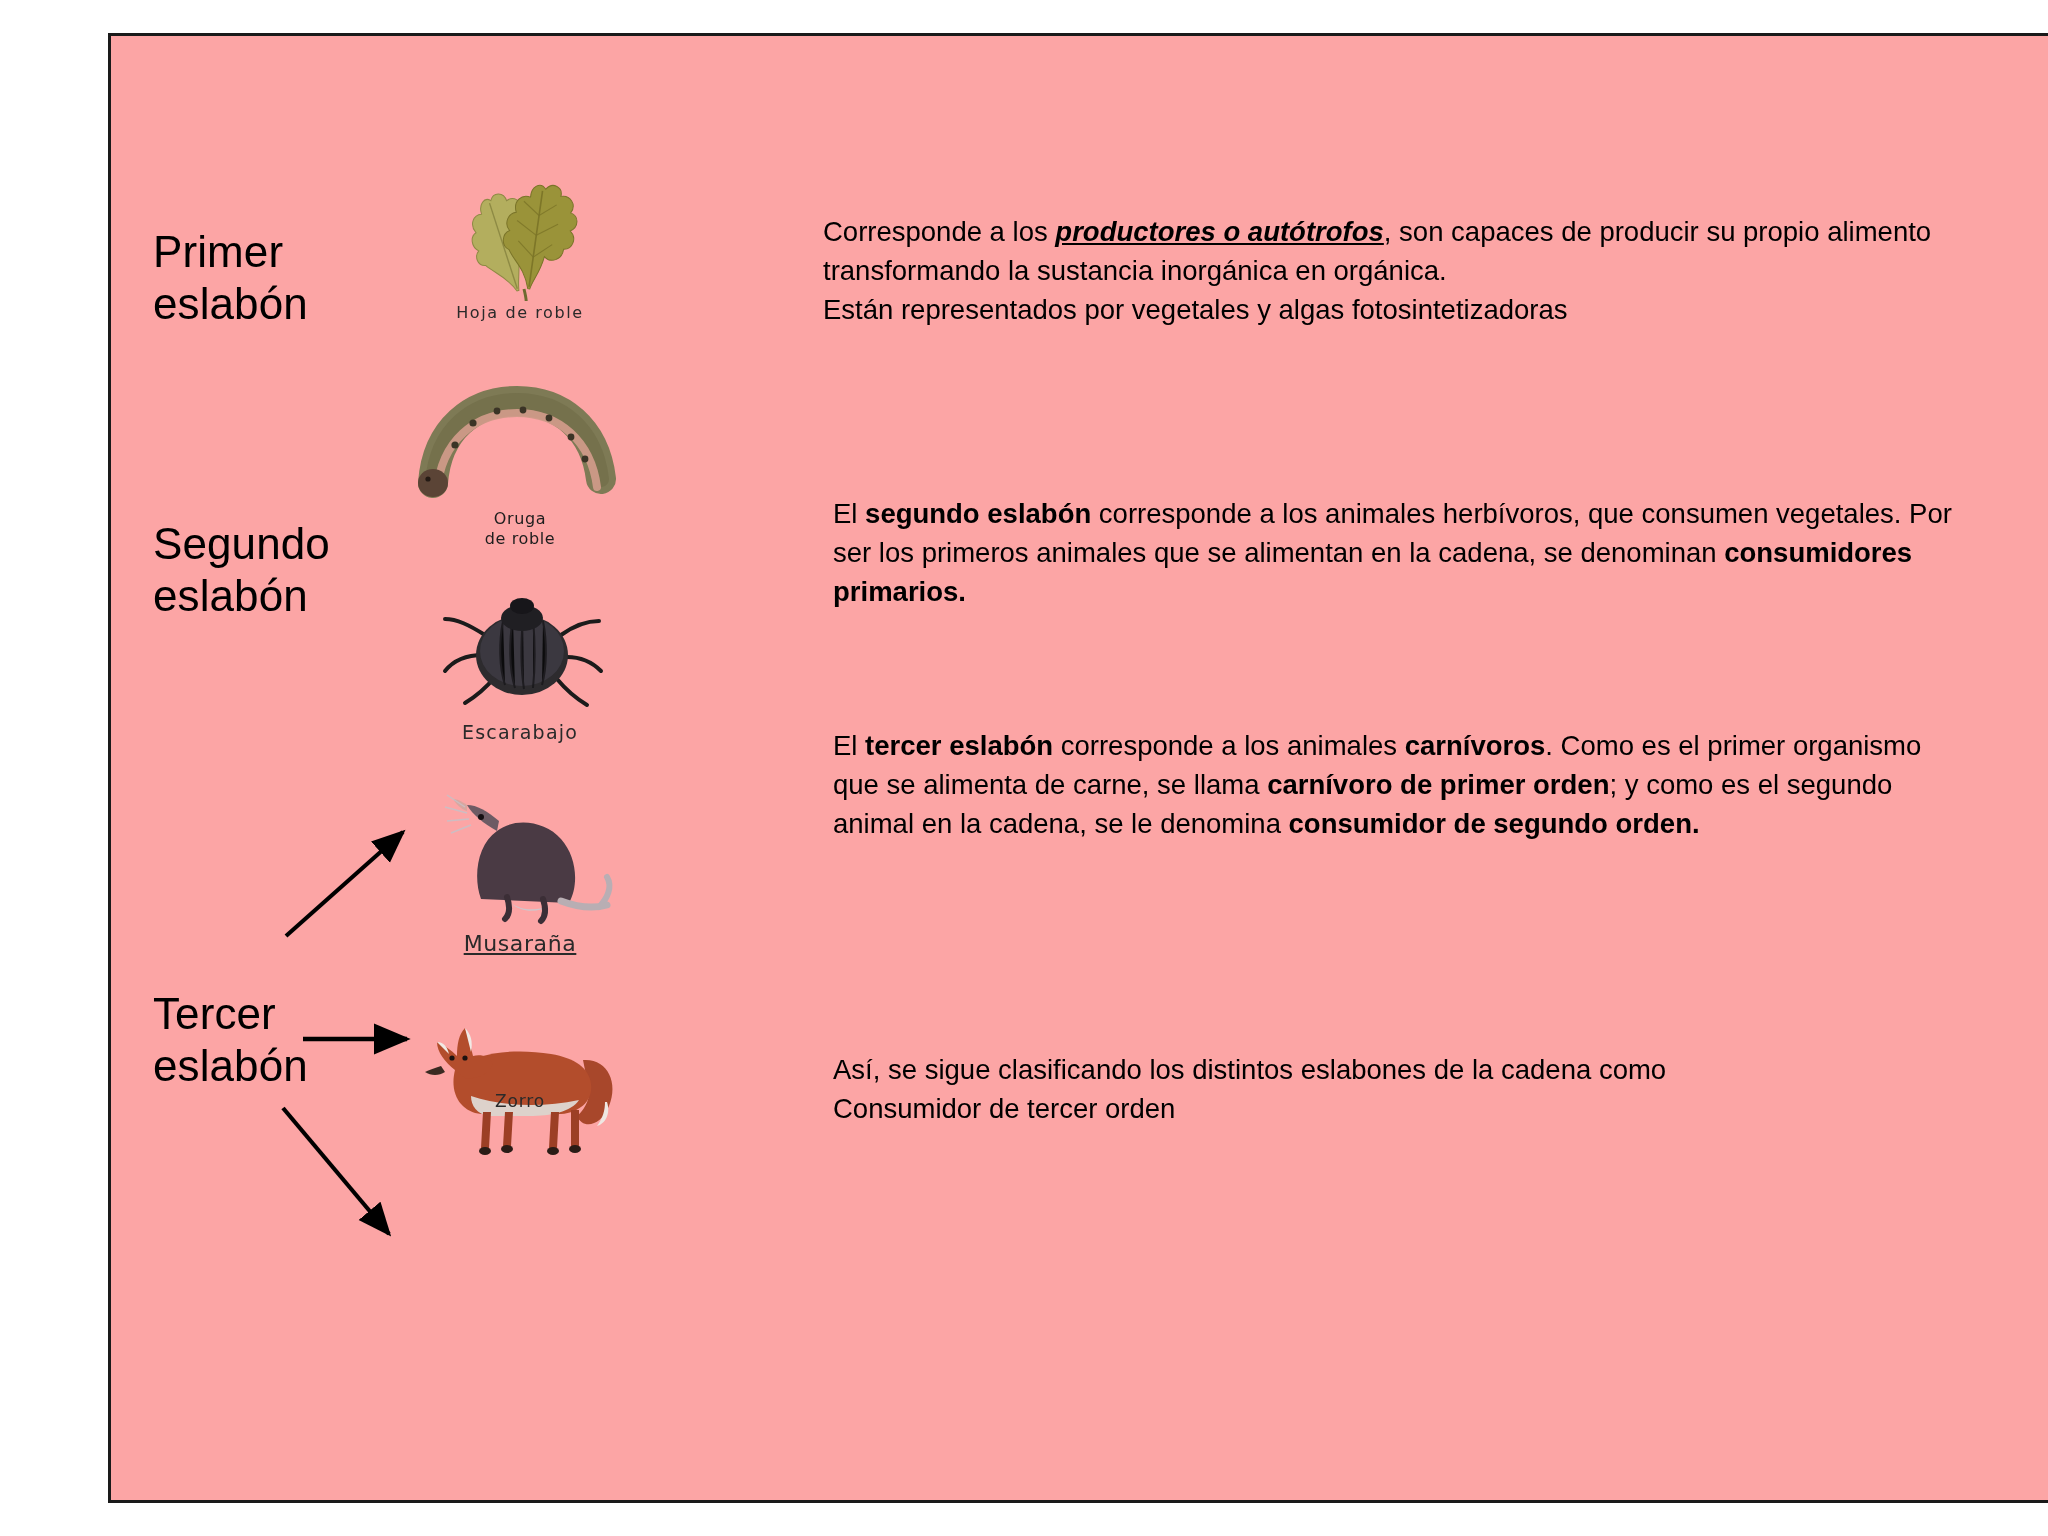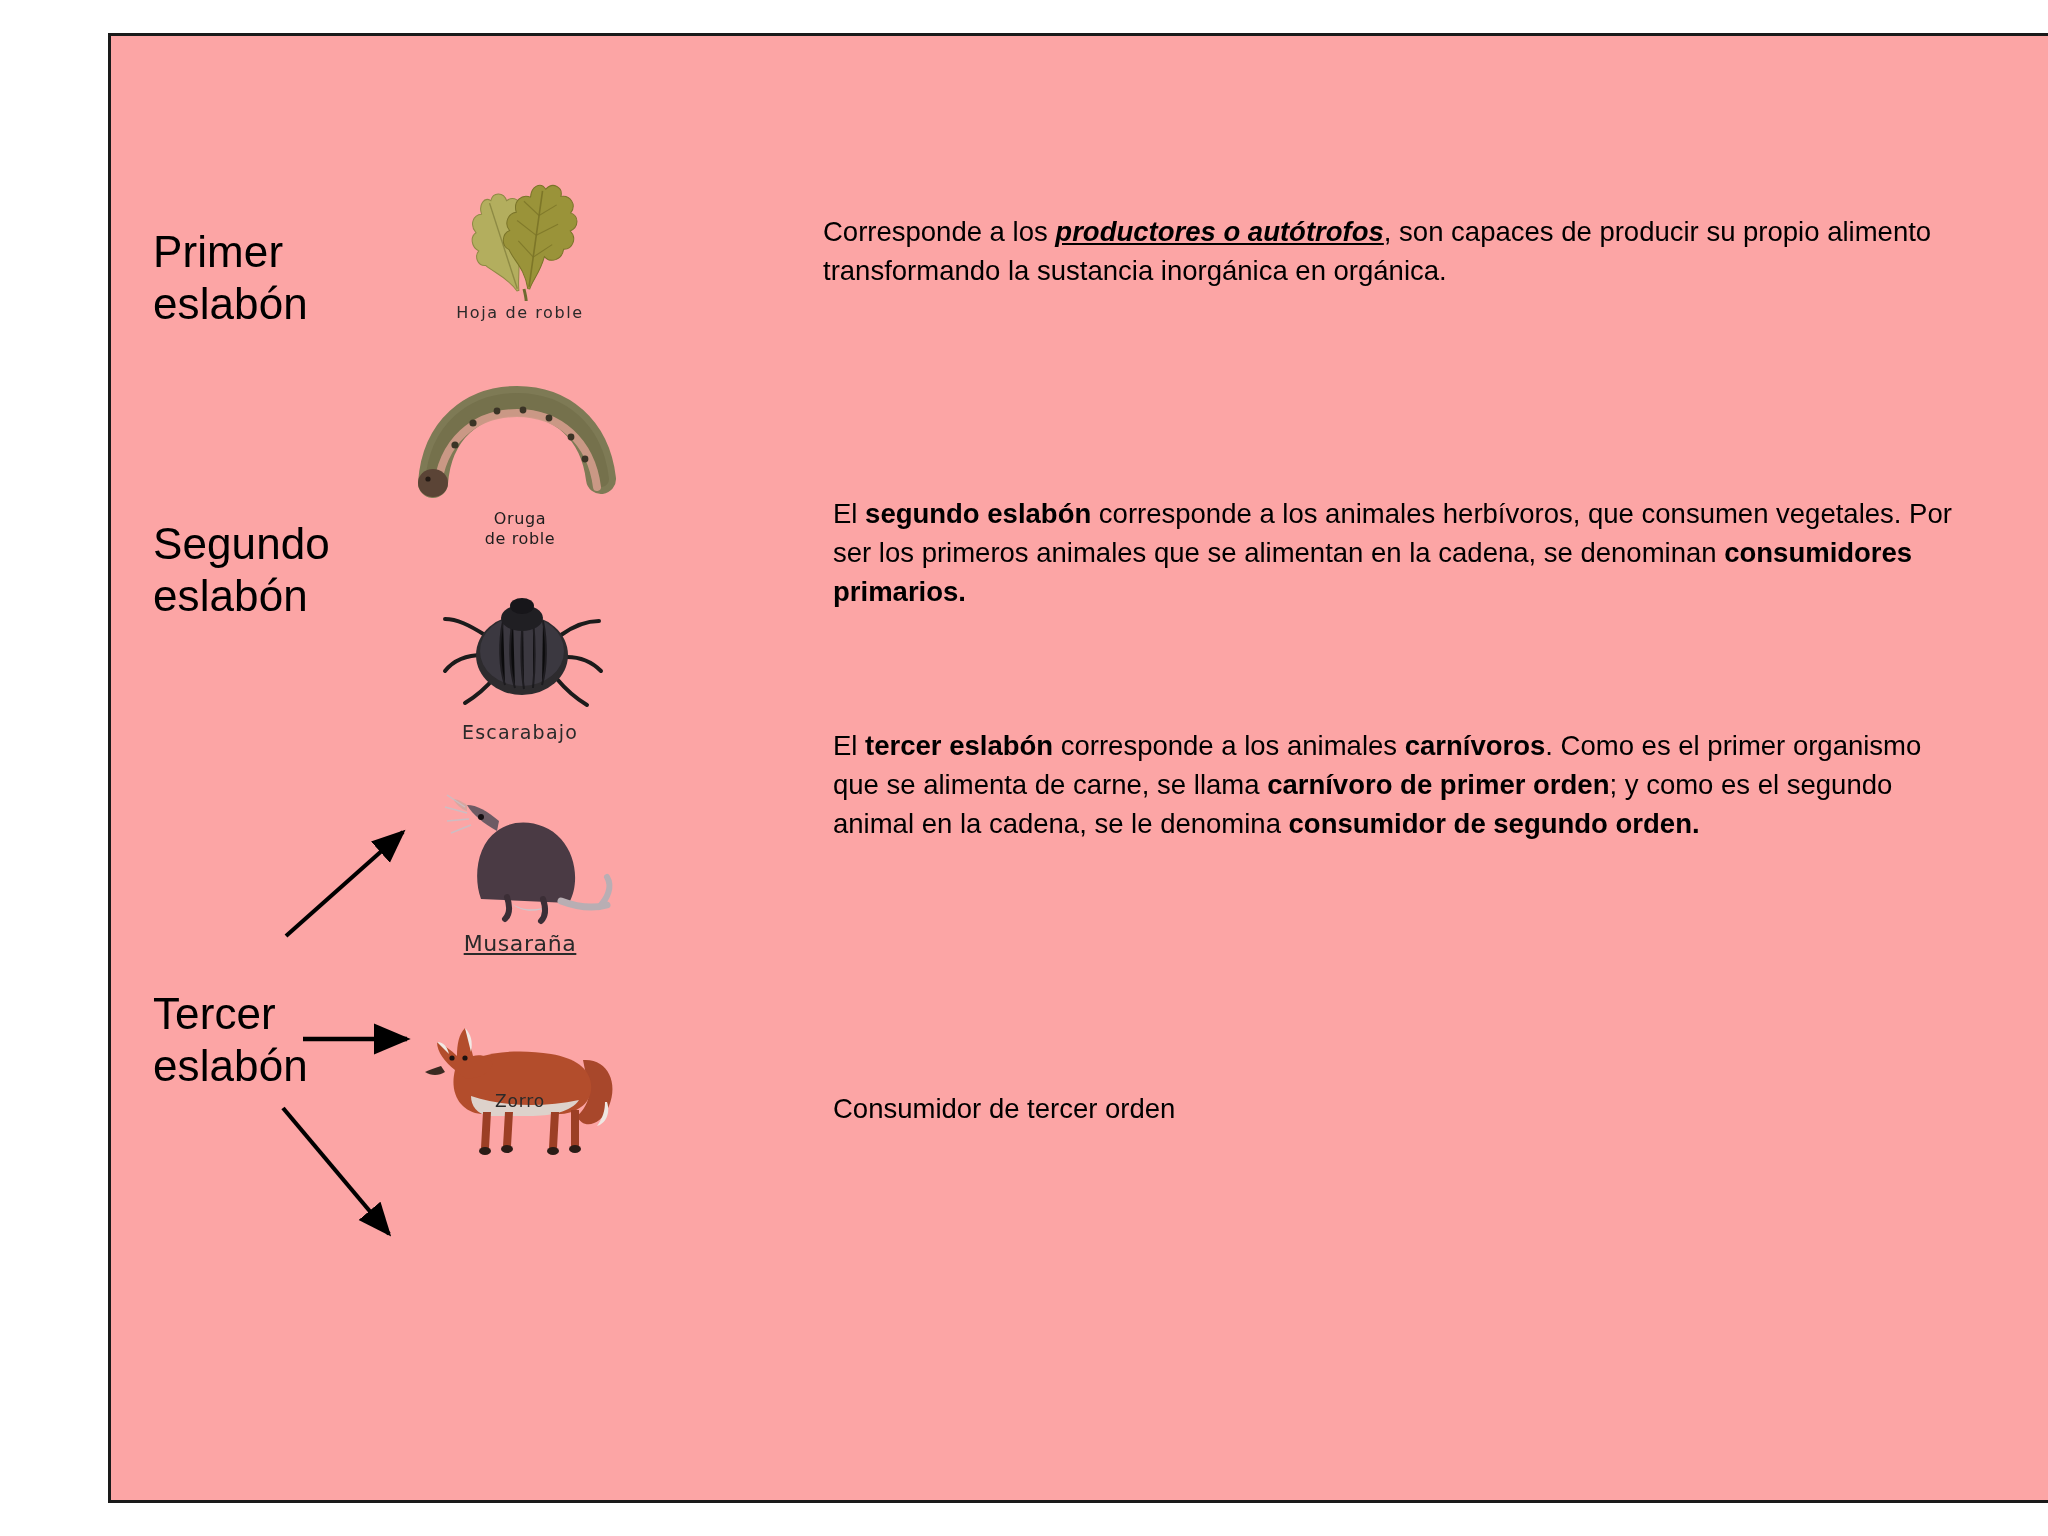--- a/index.html
+++ b/index.html
@@ -264,30 +264,31 @@
             <ellipse cx="142" cy="155" rx="6" ry="4"></ellipse>
             <ellipse cx="164" cy="153" rx="6" ry="4"></ellipse>
           </g>
         </svg>
       </div>
       <div class="caption" id="cap-fox">Zorro</div>
     </div>
 
     <div class="para" id="para-1">
       <span>Corresponde a los </span><span class="biu">productores o autótrofos</span><span>, son capaces de producir su propio alimento transformando la sustancia inorgánica en orgánica.</span><br>
+      <span>Están representados por vegetales y algas fotosintetizadoras</span>
     </div>
 
     <div class="para" id="para-2">
       <span>El </span><span class="b">segundo eslabón</span><span> corresponde a los animales herbívoros, que consumen vegetales. Por ser los primeros animales que se alimentan en la cadena, se denominan </span><span class="b">consumidores primarios.</span>
     </div>
 
     <div class="para" id="para-3">
       <span>El </span><span class="b">tercer eslabón</span><span> corresponde a los animales </span><span class="b">carnívoros</span><span>. Como es el primer organismo que se alimenta de carne, se llama </span><span class="b">carnívoro de primer orden</span><span>; y como es el segundo animal en la cadena, se le denomina </span><span class="b">consumidor de segundo orden.</span>
     </div>
 
     <div class="para" id="para-4">
-      <br>
+      <span>Así, se sigue clasificando los distintos eslabones de la cadena como</span><br>
       <span>Consumidor de tercer orden</span>
     </div>
 
 
   </div>
 </div>
 
 </body></html>

